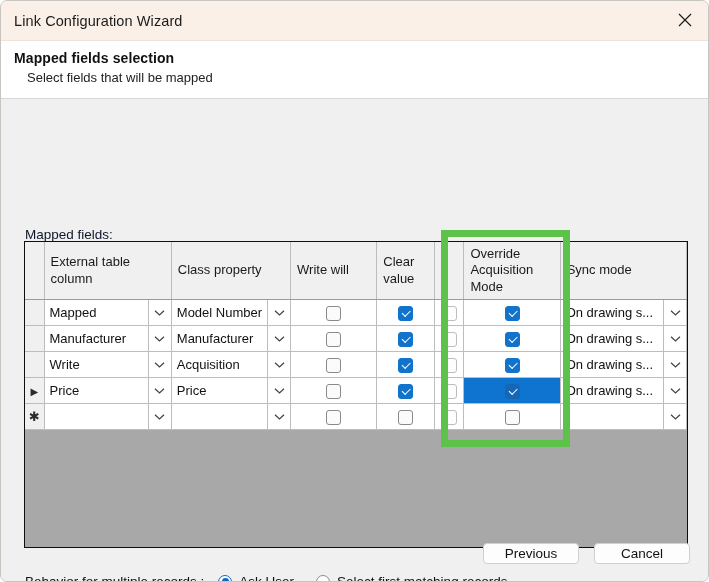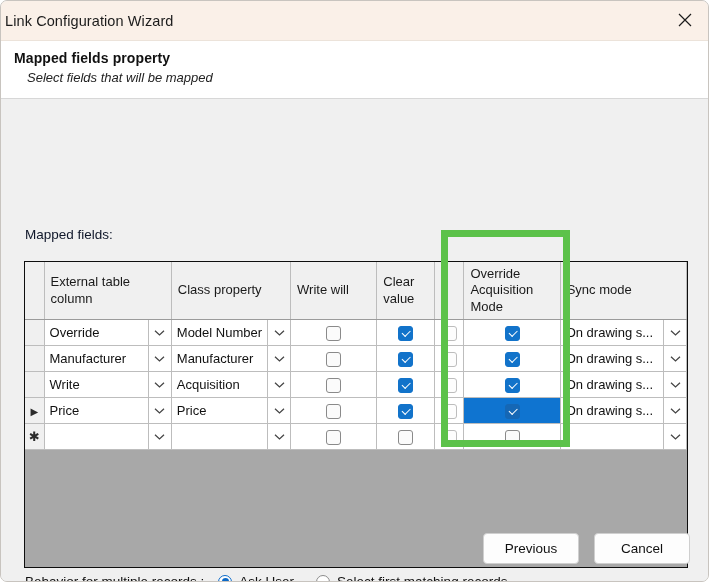--- a/index.html
+++ b/index.html
@@ -21,21 +21,21 @@
   }
   
   .titlebar{
     position:relative;
     height:39px;
     background:#faf0e8;
     border-bottom:1px solid #ece3da;
     display:flex;align-items:center;
   }
   .title-text{
-    margin-left:4px;
+    margin-left:13px;
     font-size:14.5px;
     color:#1b1b1b;
     letter-spacing:.1px;
   }
   .close-btn{
     position:absolute;right:0;top:0;
     width:46px;height:38px;
     display:flex;align-items:center;justify-content:center;
     cursor:pointer;
   }
@@ -46,35 +46,35 @@
     height:58px;
     border-bottom:1px solid #d7d7d7;
     padding:9px 0 0 13px;
     box-sizing:border-box;
   }
   .hb-title{
     font-size:14px;font-weight:bold;color:#111;
     letter-spacing:.1px;
   }
   .hb-sub{
-    font-size:13px;color:#222;margin-top:4px;margin-left:13px;font-style:italic;
+    font-size:13px;color:#222;margin-top:4px;margin-left:13px;
   }
   
   .body{
     position:relative;
     background:#f0f0f0;
     height:483px;
   }
   .mapped-label{
     position:absolute;left:24px;top:128px;
     font-size:13.5px;color:#0f172a;
   }
   
   .grid{
-    position:absolute;left:23px;top:162px;
+    position:absolute;left:23px;top:142px;
     width:664px;height:307px;
     box-sizing:border-box;
     border:1px solid #0e0e0e;
     background:#a8a8a8;
     overflow:hidden;
   }
   .grid table{
     border-collapse:collapse;
     table-layout:fixed;
     width:662px;
@@ -192,21 +192,21 @@
   .radio.on::after{
     content:"";position:absolute;left:2.5px;top:2.5px;
     width:7px;height:7px;border-radius:50%;background:#0b69c7;
   }
   
   .footer{
     position:absolute;right:18px;bottom:18px;
     display:flex;gap:15px;
   }
   .btn{
-    width:96px;height:31px;
+    width:96px;height:21px;
     box-sizing:border-box;
     border:1px solid #cfcfcf;
     border-radius:4px;
     background:#fdfdfd;
     font-size:13.5px;color:#111;
     font-family:"Liberation Sans", sans-serif;
     cursor:pointer;
     display:flex;align-items:center;justify-content:center;
   }
 </style>
@@ -218,21 +218,21 @@
   <div class="titlebar">
     <div class="title-text">Link Configuration Wizard</div>
     <div class="close-btn">
       <svg width="16" height="16" viewBox="0 0 16 16" aria-hidden="true">
         <path d="M2 2 L14 14 M14 2 L2 14" stroke="#1b1b1b" stroke-width="1.2" fill="none"></path>
       </svg>
     </div>
   </div>
 
   <div class="headerband">
-    <div class="hb-title">Mapped fields property</div>
+    <div class="hb-title">Mapped fields selection</div>
     <div class="hb-sub">Select fields that will be mapped</div>
   </div>
 
   <div class="body">
 
     <div class="mapped-label">Mapped fields:</div>
 
     <div class="grid">
       <table>
         <colgroup>
@@ -255,21 +255,21 @@
             <th></th>
             <th>Override Acquisition Mode</th>
             <th>Sync mode</th>
           </tr>
         </thead>
         <tbody>
             <tr>
               <td class="rowhdr"><span class="caret"></span></td>
               <td>
                 <div class="combo">
-                  <span class="txt">Override</span>
+                  <span class="txt">Mapped</span>
                   <span class="arrow">
                     <svg class="chev" width="11" height="8" viewBox="0 0 11 8">
                       <path d="M1 1.8 L5.5 6 L10 1.8" stroke="#444" stroke-width="1.25" fill="none"></path>
                     </svg>
                   </span>
                 </div>
               </td>
               <td>
                 <div class="combo">
                   <span class="txt">Model Number</span>

